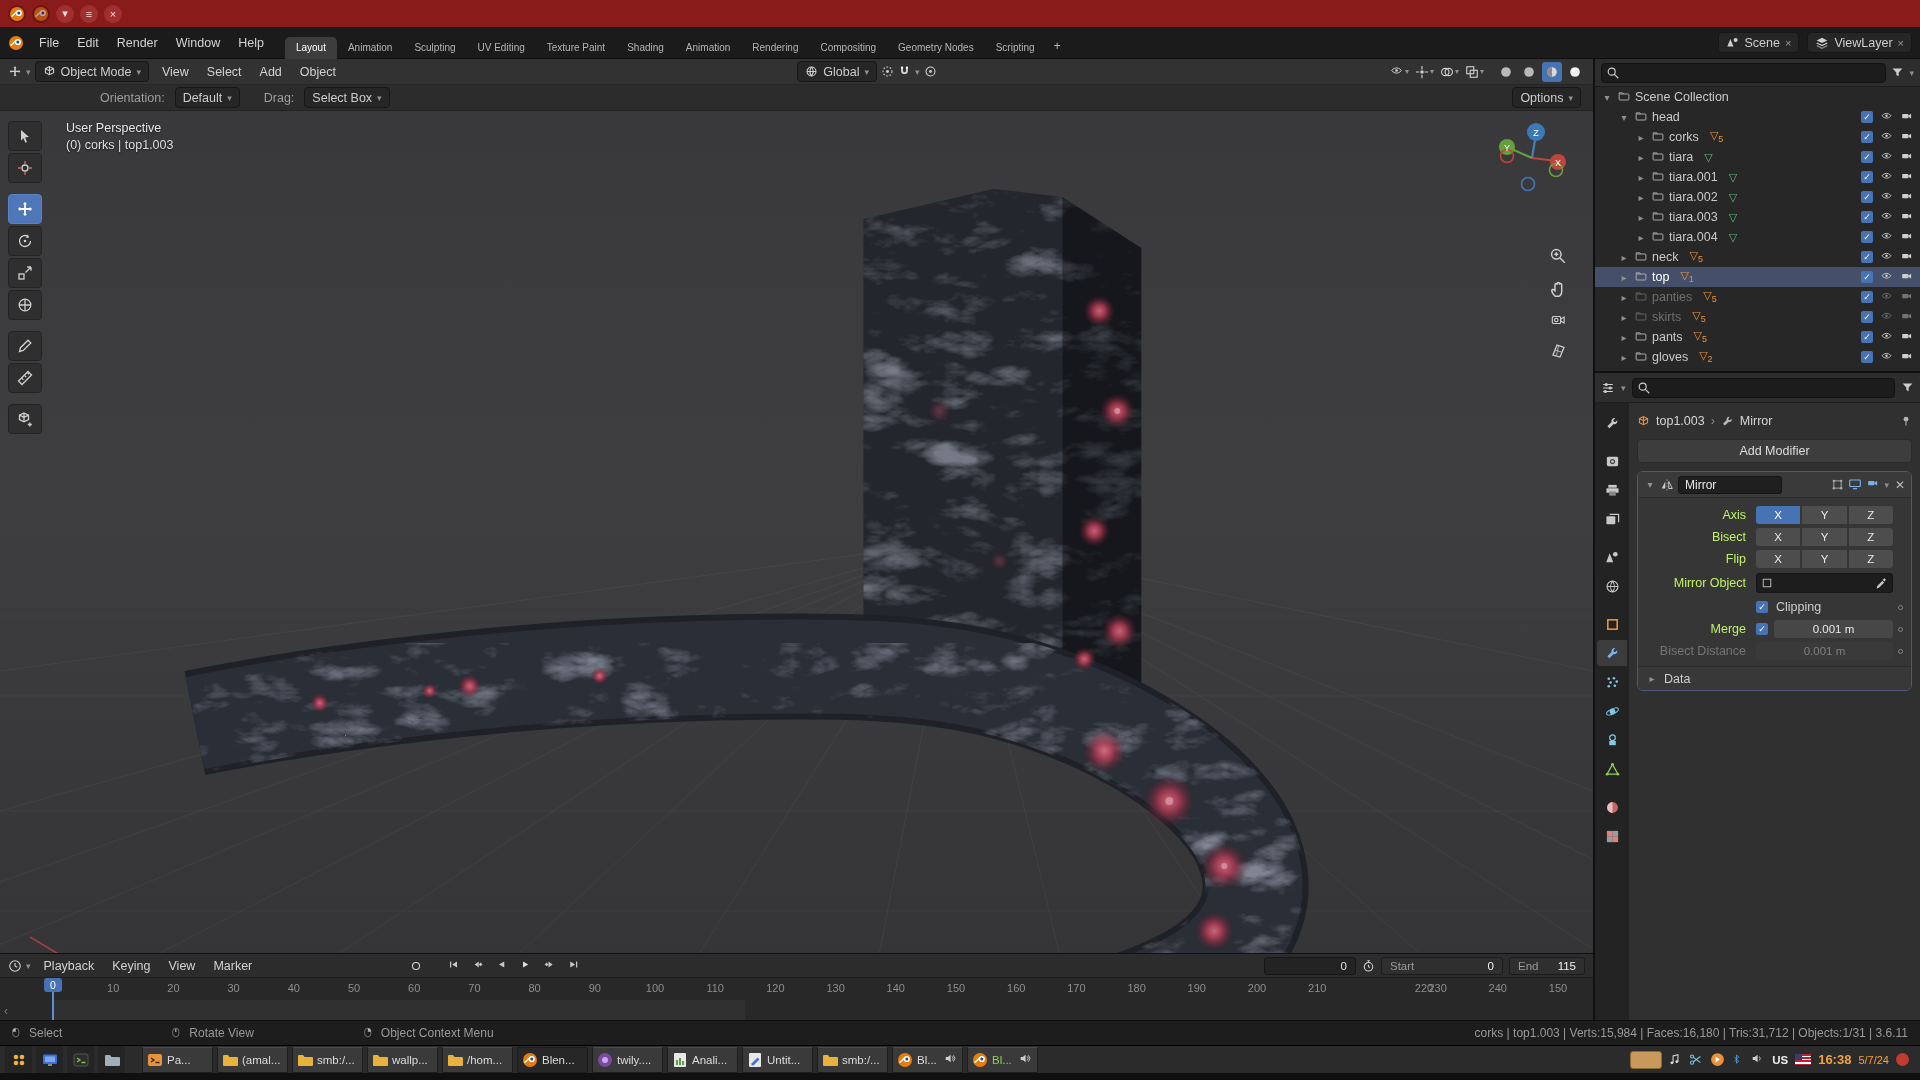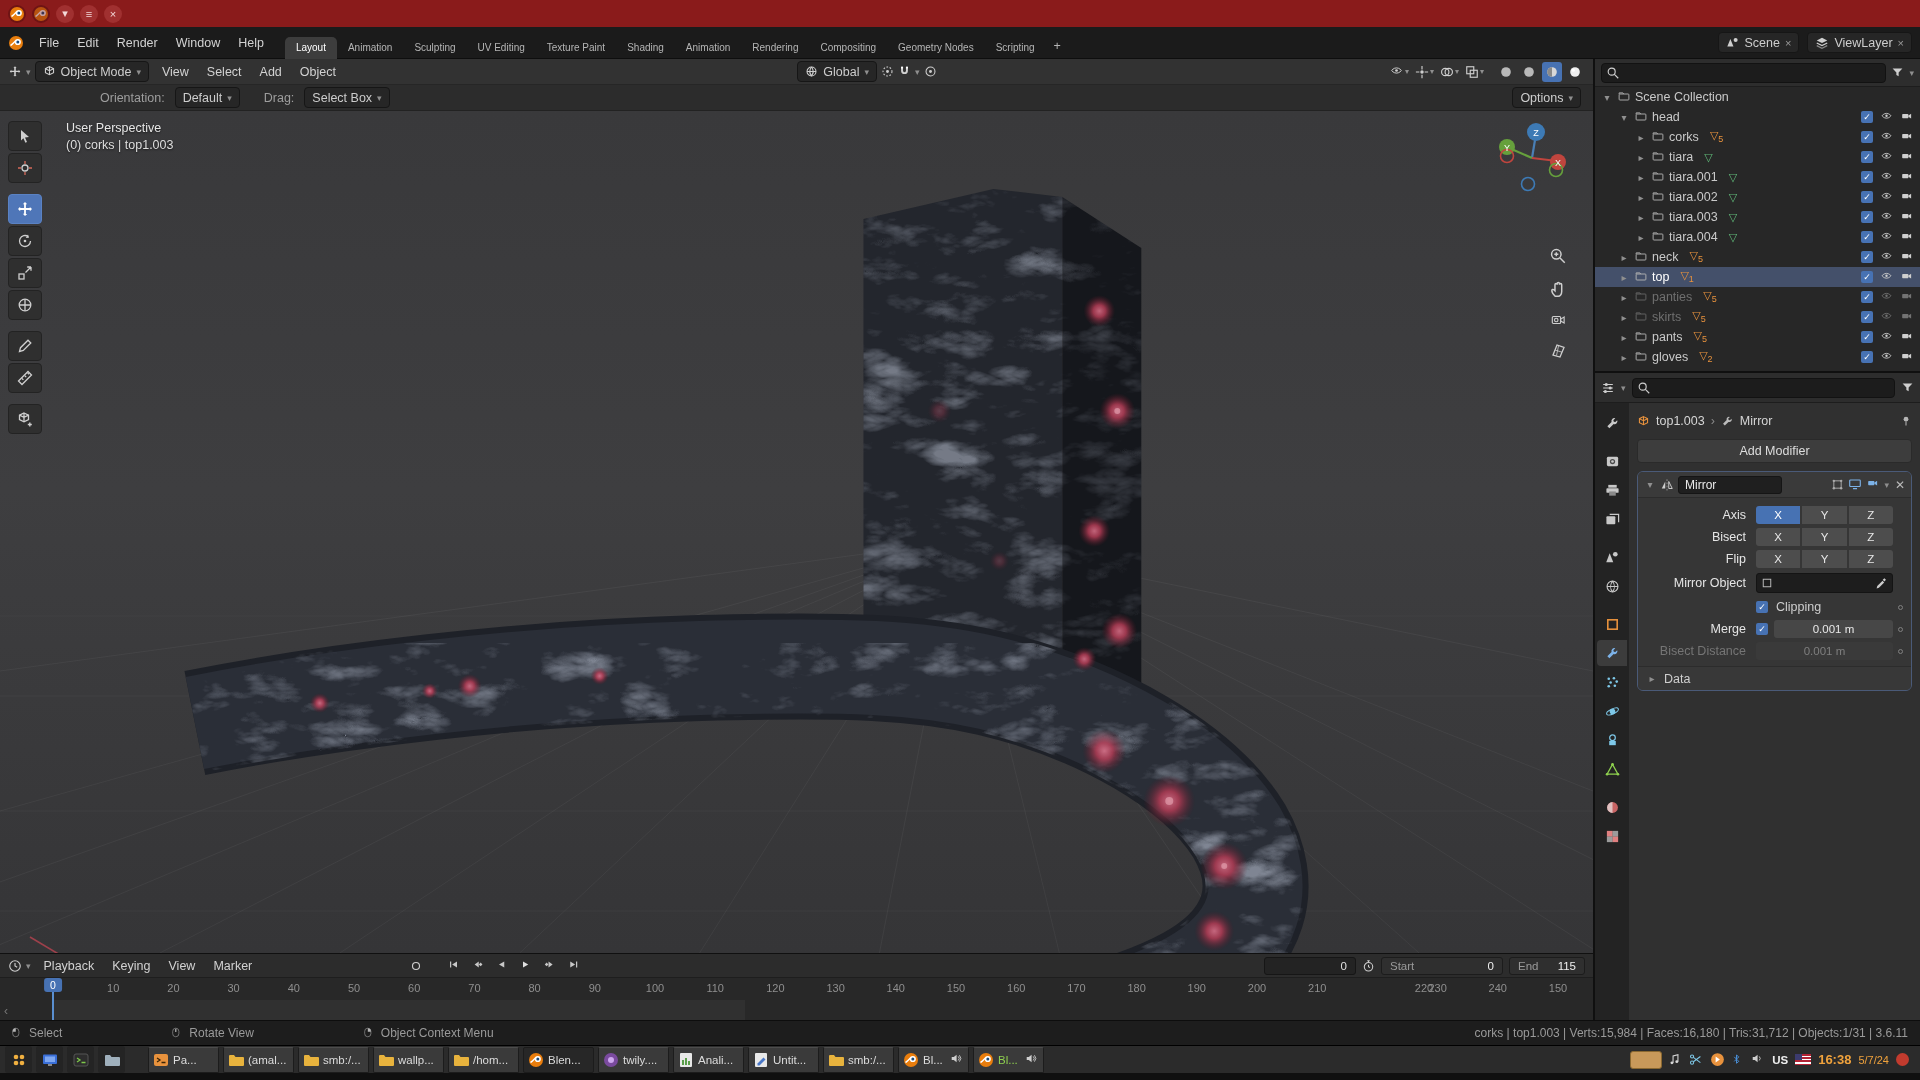--- a/index.html
+++ b/index.html
@@ -86,21 +86,21 @@
   .crumb { display:flex; align-items:center; gap:6px; height:24px; color:#d5d5d5; }
   .crumb .sep { color:#8a8a8a; }
   .addmod { margin-top:6px; height:24px; background:#3d3d3d; border:1px solid #2a2a2a; border-radius:4px;
     display:flex; align-items:center; justify-content:center; color:#dedede; }
   .modpanel { margin-top:8px; background:#363636; border:1px solid #4a5a78; border-radius:6px; overflow:hidden; }
   .mod-head { height:26px; background:#3a3a3a; display:flex; align-items:center; gap:4px; padding:0 6px; border-bottom:1px solid #2c2c2c; }
   .mod-name { width:104px; height:18px; background:#1f1f1f; border:1px solid #151515; border-radius:3px;
     color:#eaeaea; font-size:12px; display:flex; align-items:center; padding:0 6px; }
   .mod-x { color:#bbb; font-size:12px; margin-left:2px; }
   .prow { display:flex; align-items:center; height:22px; padding-right:4px; }
-  .plabel { width:118px; text-align:right; padding-right:10px; color:#e5e5e5; white-space:nowrap; }
+  .plabel { width:118px; text-align:right; padding-right:10px; color:#bef264; white-space:nowrap; }
   .pctrl { flex:1; display:flex; gap:2px; align-items:center; }
   .segbtn { flex:1; height:18px; background:#4d4d4d; color:#e8e8e8; display:flex; align-items:center; justify-content:center; font-size:11.5px; }
   .segbtn:first-child { border-radius:3px 0 0 3px; }
   .segbtn:last-child { border-radius:0 3px 3px 0; }
   .segbtn.on { background:#4772b3; color:#fff; }
   .objfield { flex:1; height:20px; background:#1d1d1d; border:1px solid #141414; border-radius:3px;
     display:flex; align-items:center; padding:0 4px; gap:4px; }
   .valfield { flex:1; height:18px; background:#474747; border-radius:3px; color:#e8e8e8;
     display:flex; align-items:center; justify-content:center; font-size:11.5px; }
   .valfield.dis { background:#3a3a3a; color:#7f7f7f; }
@@ -128,21 +128,21 @@
   .tl-left-arrow { position:absolute; left:4px; bottom:2px; color:#777; font-size:12px; }
 
   
   .statusbar { position:absolute; top:1020px; left:0; width:1920px; height:25px; background:#1d1d1d;
     display:flex; align-items:center; padding:0 12px; color:#9a9a9a; font-size:12px; border-top:1px solid #0d0d0d; }
   .hint { display:flex; align-items:center; gap:6px; margin-right:110px; }
   .sb-info { margin-left:auto; white-space:nowrap; color:#9a9a9a; }
 
   
   .taskbar { position:absolute; top:1045px; left:0; width:1920px; height:28px; background:#2b2b2b;
-    border-top:1px solid #000; display:flex; align-items:center; padding:0 5px; gap:17px; }
+    border-top:1px solid #000; display:flex; align-items:center; padding:0 5px; gap:11px; }
   .launcher { width:27px; height:27px; border-radius:3px; display:flex; align-items:center; justify-content:center; background:#242424; }
   .twin { width:71px; height:26px; background:#3a3a3a; border:1px solid #1c1c1c; border-top-color:#4c4c4c;
     border-radius:2px; display:flex; align-items:center; gap:4px; padding:0 4px; font-size:11.5px; color:#dcdcdc; }
   .twin.act { background:#272727; border-top-color:#1c1c1c; }
   .twin.attn .tlab { color:#8fd14f; }
   .tlab { overflow:hidden; white-space:nowrap; flex:1; }
   .tray { margin-left:auto; display:flex; align-items:center; gap:7px; padding-right:6px; }
   .tray-widget { width:32px; height:18px; background:#c8995a; border-radius:3px; border:1px solid #8a6830; }
   .kbd { color:#eee; font-weight:bold; font-size:11.5px; }
   .flag { width:16px; height:11px; background:repeating-linear-gradient(180deg,#b22234 0 1.6px,#fff 1.6px 3.2px); position:relative; }

